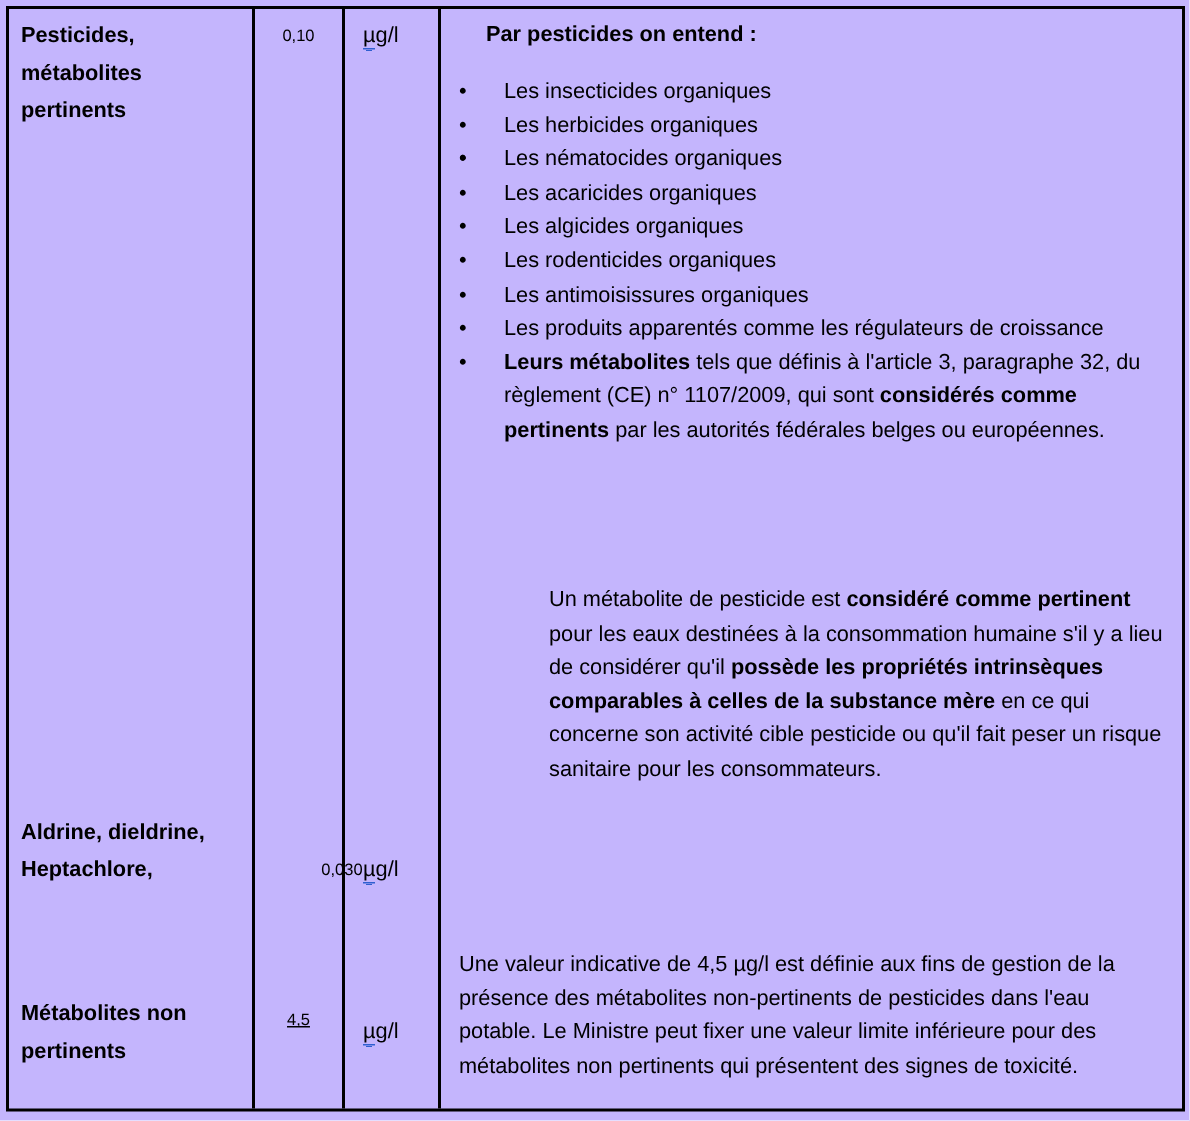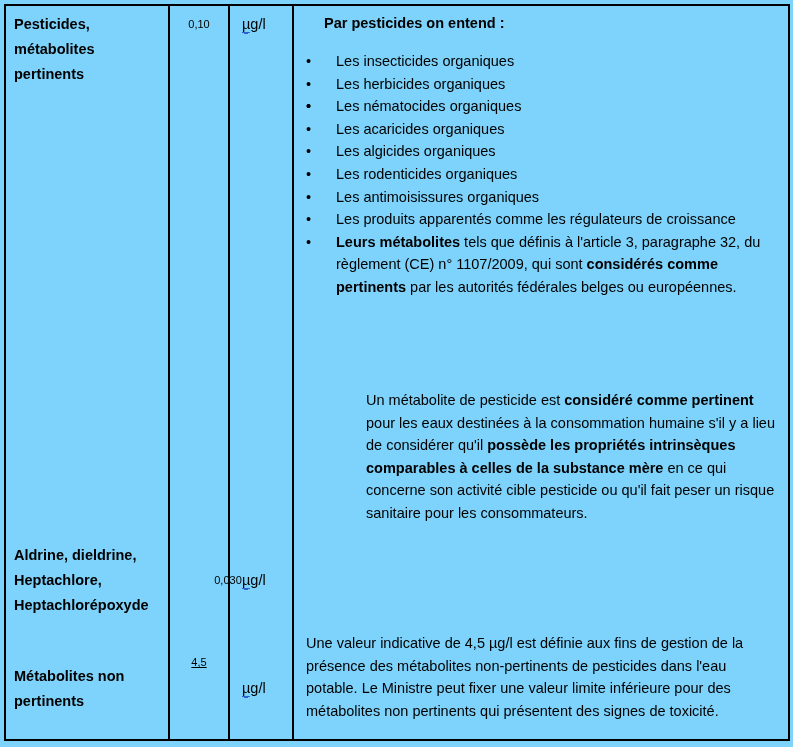--- a/index.html
+++ b/index.html
@@ -11,21 +11,21 @@
   body {
     font-family: "Liberation Sans", sans-serif;
     color: #000000;
     -webkit-font-smoothing: antialiased;
   }
   .page {
     position: relative;
     width: 793px;
     height: 747px;
     overflow: hidden;
-    background: #7dd3fc;
+    background: #c4b5fd;
   }
 
   
   .doc-table {
     position: absolute;
     left: 4px;
     top: 4px;
     width: 786px;
     height: 737px;
     box-sizing: border-box;
@@ -133,30 +133,29 @@
       <div>Pesticides,</div>
       <div>métabolites</div>
       <div>pertinents</div>
     </div>
     <div class="cell col-value value-text" style="top:6px;">0,10</div>
     <div class="cell col-unit unit-text" style="top:6px;"><span class="mu">µ</span><span>g/l</span></div>
 
     <div class="cell col-name label-text" style="top:537px;">
       <div>Aldrine, dieldrine,</div>
       <div>Heptachlore,</div>
-      <div>Heptachlorépoxyde</div>
     </div>
     <div class="cell col-value value-text" style="top:562px;margin-left:29px;">0,030</div>
     <div class="cell col-unit unit-text" style="top:562px;"><span class="mu">µ</span><span>g/l</span></div>
 
     <div class="cell col-name label-text" style="top:658px;">
       <div>Métabolites non</div>
       <div>pertinents</div>
     </div>
-    <div class="cell col-value value-text" style="top:644px;text-decoration:underline;">4,5</div>
+    <div class="cell col-value value-text" style="top:662px;text-decoration:underline;">4,5</div>
     <div class="cell col-unit unit-text" style="top:670px;"><span class="mu">µ</span><span>g/l</span></div>
 
     <div class="desc-block" style="top:6px;">
       <p class="desc-head">Par pesticides on entend :</p>
     </div>
 
     <ul class="bullets desc-block" style="top:44px;">
       <li><span class="dot">•</span><span>Les insecticides organiques</span></li>
       <li><span class="dot">•</span><span>Les herbicides organiques</span></li>
       <li><span class="dot">•</span></li>

